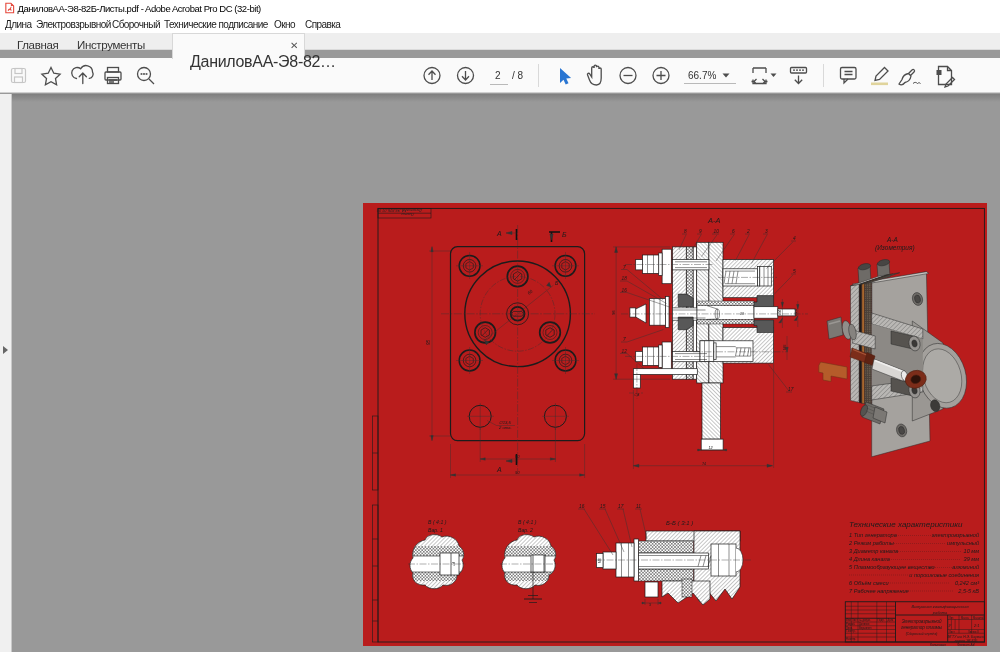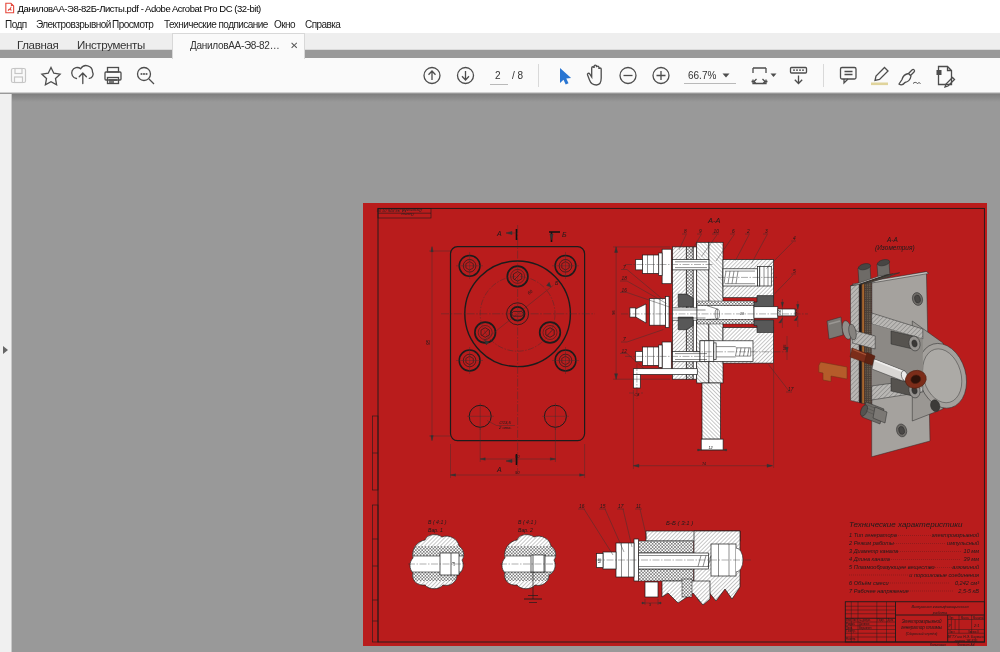--- a/index.html
+++ b/index.html
@@ -5,43 +5,43 @@
 *{margin:0;padding:0;box-sizing:border-box}
 html,body{width:1000px;height:652px;overflow:hidden;font-family:"Liberation Sans",sans-serif;background:#999}
 #titlebar{position:absolute;left:0;top:0;width:1000px;height:17px;background:#fff;}
 #titlebar .txt{position:absolute;left:17.5px;top:3px;font-size:9.5px;letter-spacing:-0.45px;color:#000;}
 #ticon{position:absolute;left:4px;top:2px;width:11px;height:12px;}
 #menubar{position:absolute;left:0;top:17px;width:1000px;height:16px;background:#fff;font-size:10px;letter-spacing:-0.55px;color:#1a1a1a}
 #menubar span{position:absolute;top:2px}
 #tabbar{position:absolute;left:0;top:33px;width:1000px;height:17px;background:#eeeeee;border-bottom:1px solid #dadada;font-size:11.5px;letter-spacing:-0.35px;color:#333}
 .tab{position:absolute;top:6px}
 #activetab{position:absolute;left:172px;top:0;width:133px;height:26px;background:#fafafa;border-left:1px solid #d8d8d8;border-right:1px solid #d8d8d8;border-top:1px solid #d8d8d8;z-index:2}
-#activetab .t{position:absolute;left:17px;top:6px;font-size:10px;letter-spacing:-0.3px;color:#333;white-space:nowrap}
+#activetab .t{position:absolute;left:17px;top:19px;font-size:16px;letter-spacing:-0.3px;color:#333;white-space:nowrap}
 #activetab .x{position:absolute;right:6px;top:6px;font-size:10px;color:#555}
 #toolbar{position:absolute;left:0;top:58px;width:1000px;height:35px;background:#fafafa;border-bottom:1px solid #d0d0d0}
 #content{position:absolute;left:0;top:94px;width:1000px;height:558px;background:#999999}
 #content .topshadow{position:absolute;left:0;top:0;width:1000px;height:8px;background:linear-gradient(#7f7f7f,#999999)}
 #leftpanel{position:absolute;left:0;top:0;width:12px;height:558px;background:#f0f0f0;border-right:1px solid #c9c9c9}
 #leftpanel .arr{position:absolute;left:3px;top:252px;width:0;height:0;border-left:5px solid #666;border-top:4px solid transparent;border-bottom:4px solid transparent}
 #page{position:absolute;left:363px;top:109px;width:624px;height:443px;background:#b91c1c}
 </style>
 </head>
 <body>
 <div id="titlebar">
   <svg id="ticon" viewBox="0 0 24 24">
       <path d="M4 1.5 H15 L21 7.5 V22.5 H4 Z" fill="#fff" stroke="#e5473b" stroke-width="2.4"></path>
       <path d="M15 1.5 L21 7.5 H15 Z" fill="#e5473b"></path>
       <path d="M8 17.5 c0.5 -2.5 3 -4 4.6 -4.3 c0.9 -1.4 1.5 -2.8 1.8 -4.2 l2 0.4 c0 1.6 -0.6 3.2 -1.5 4.6 c1.2 0.8 2 2 2.2 3 l-2.2 1 c-0.5 -1 -1.1 -1.8 -1.9 -2.3 c-1.3 0.5 -2.6 1.4 -3.2 2.6 Z" fill="#e5473b"></path>
     </svg>
   <span class="txt">ДаниловАА-Э8-82Б-Листы.pdf - Adobe Acrobat Pro DC (32-bit)</span>
 </div>
 <div id="menubar">
-  <span style="left:5px">Подп</span>
+  <span style="left:5px">Длина</span>
     <span style="left:36px">Электровзрывной</span>
-    <span style="left:112px">Просмотр</span>
+    <span style="left:112px">Сборочный</span>
     <span style="left:164px">Технические подписание</span>
     <span style="left:274px">Окно</span>
     <span style="left:305px">Справка</span>
 </div>
 <div id="tabbar">
   <span class="tab" style="left:17px">Главная</span>
   <span class="tab" style="left:77px">Инструменты</span>
   <div id="activetab">
       <span class="t">ДаниловАА-Э8-82…</span>
       <span class="x">✕</span>

